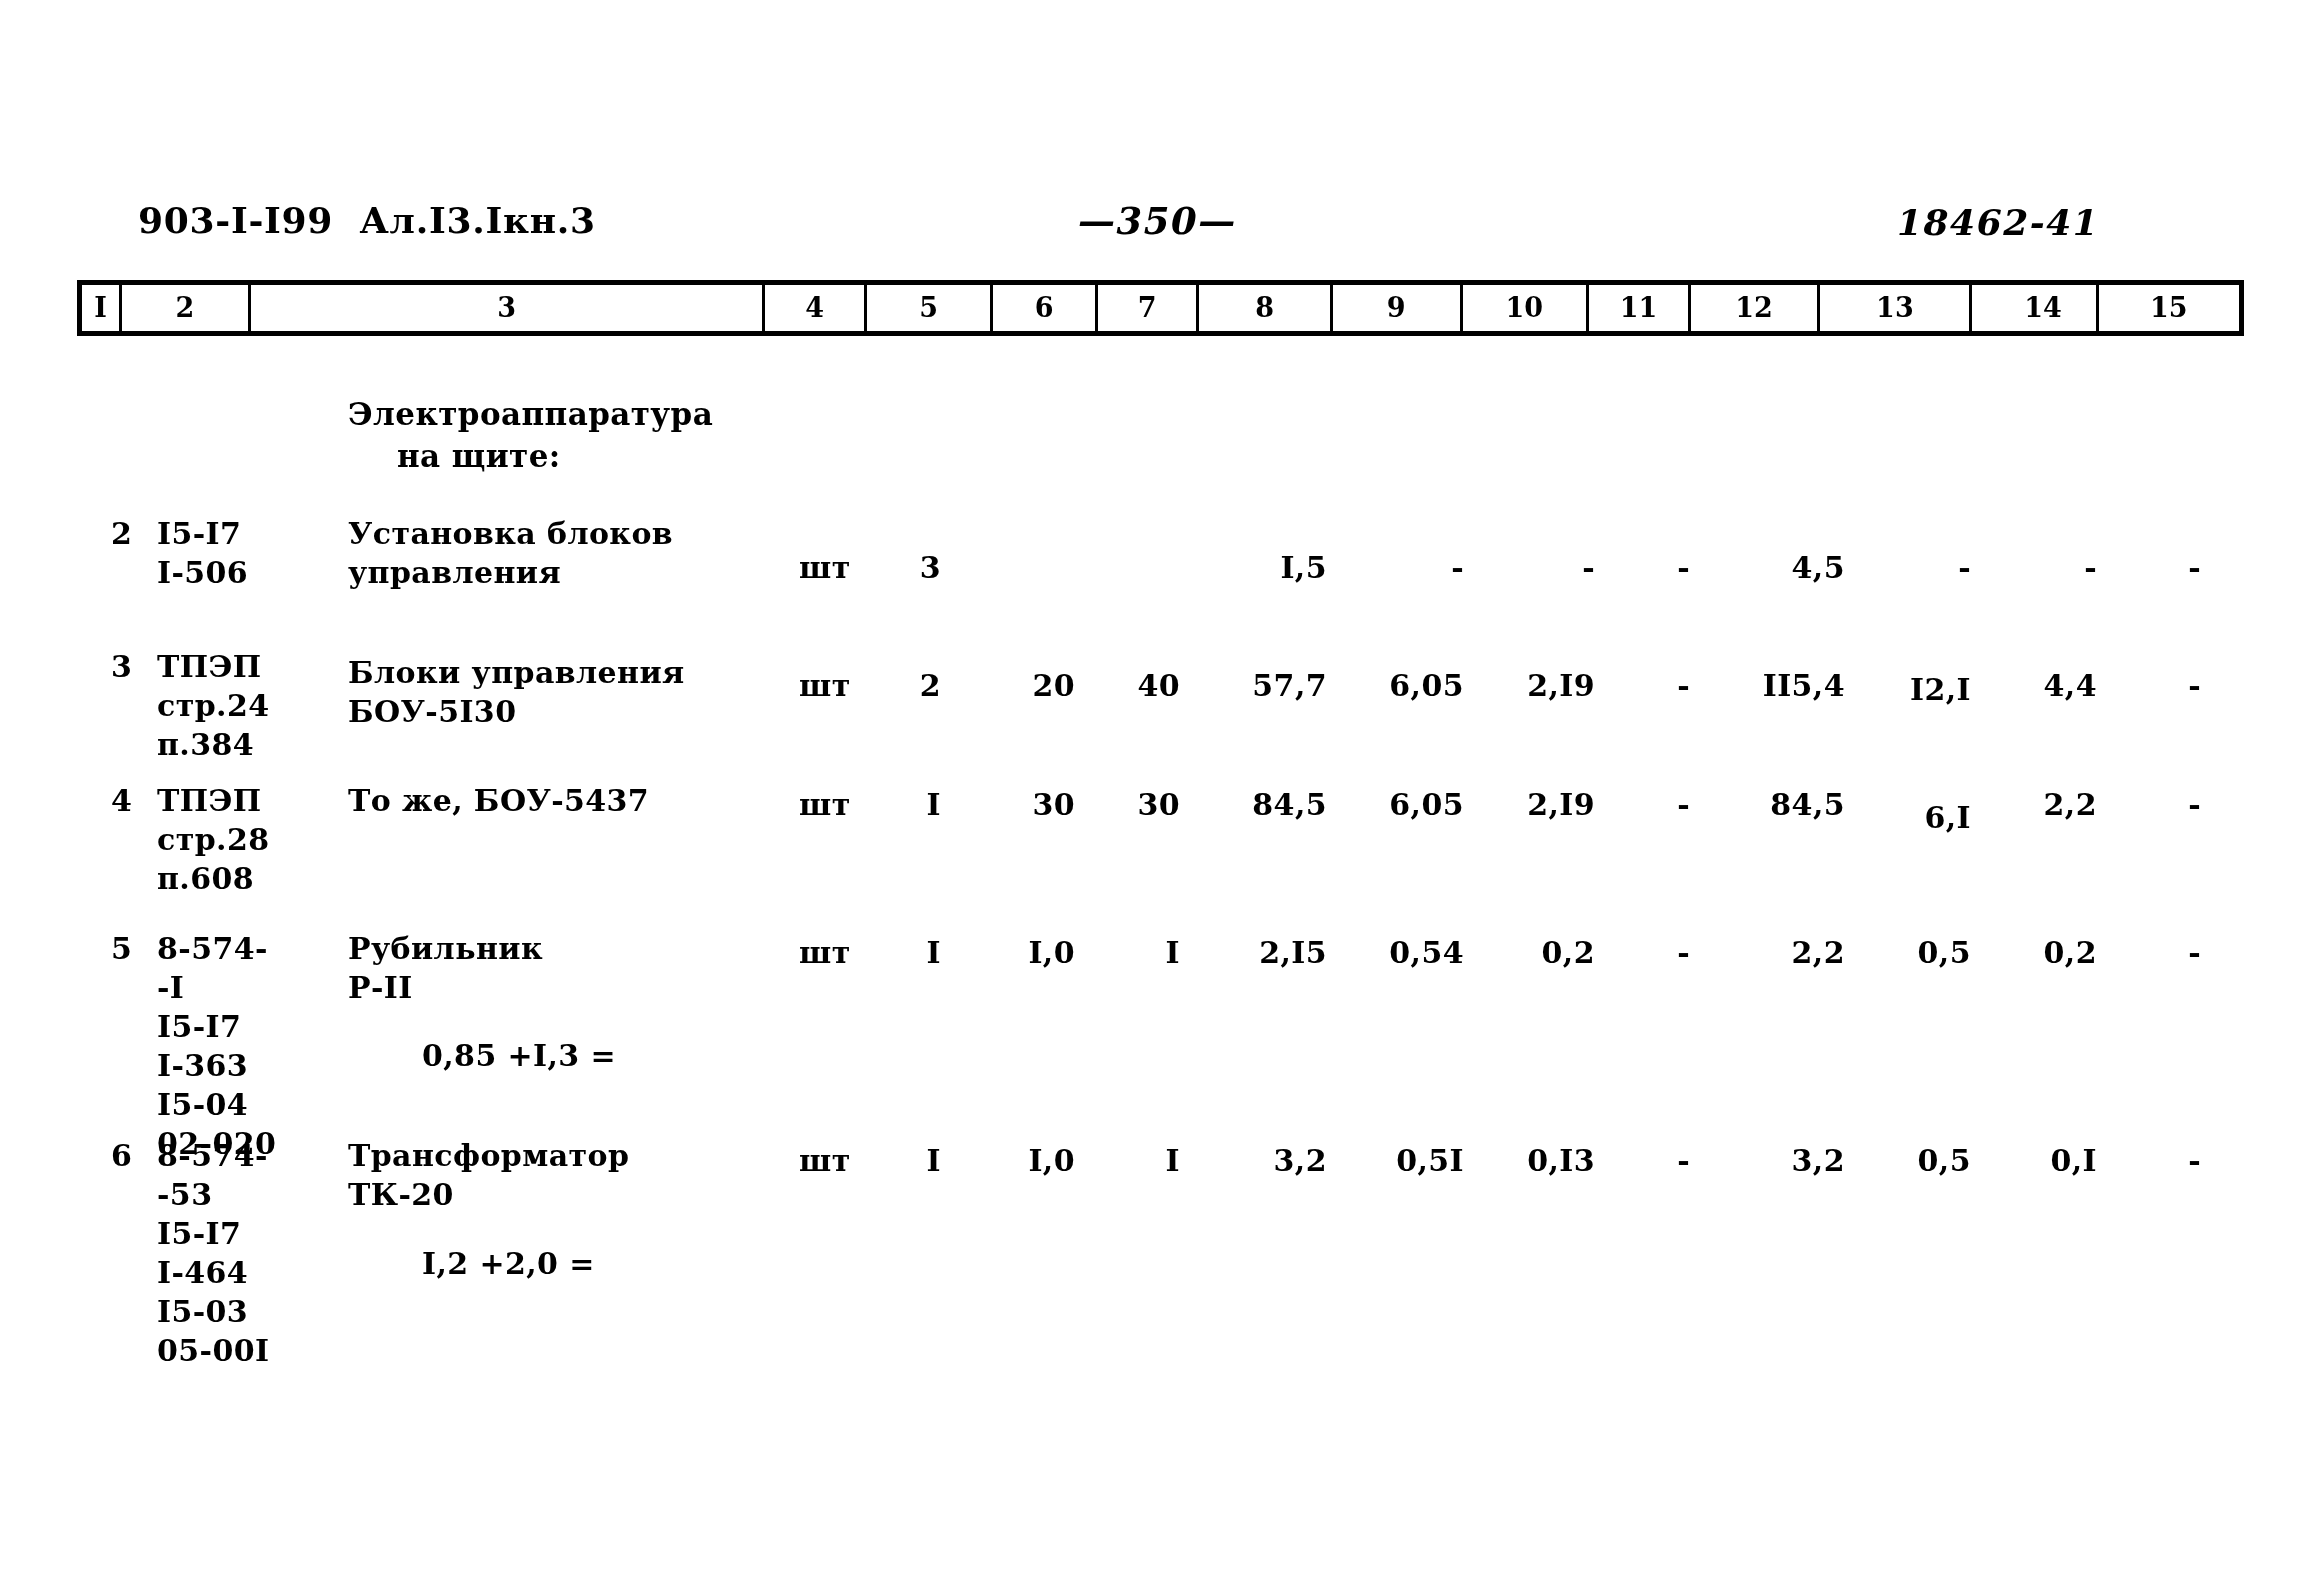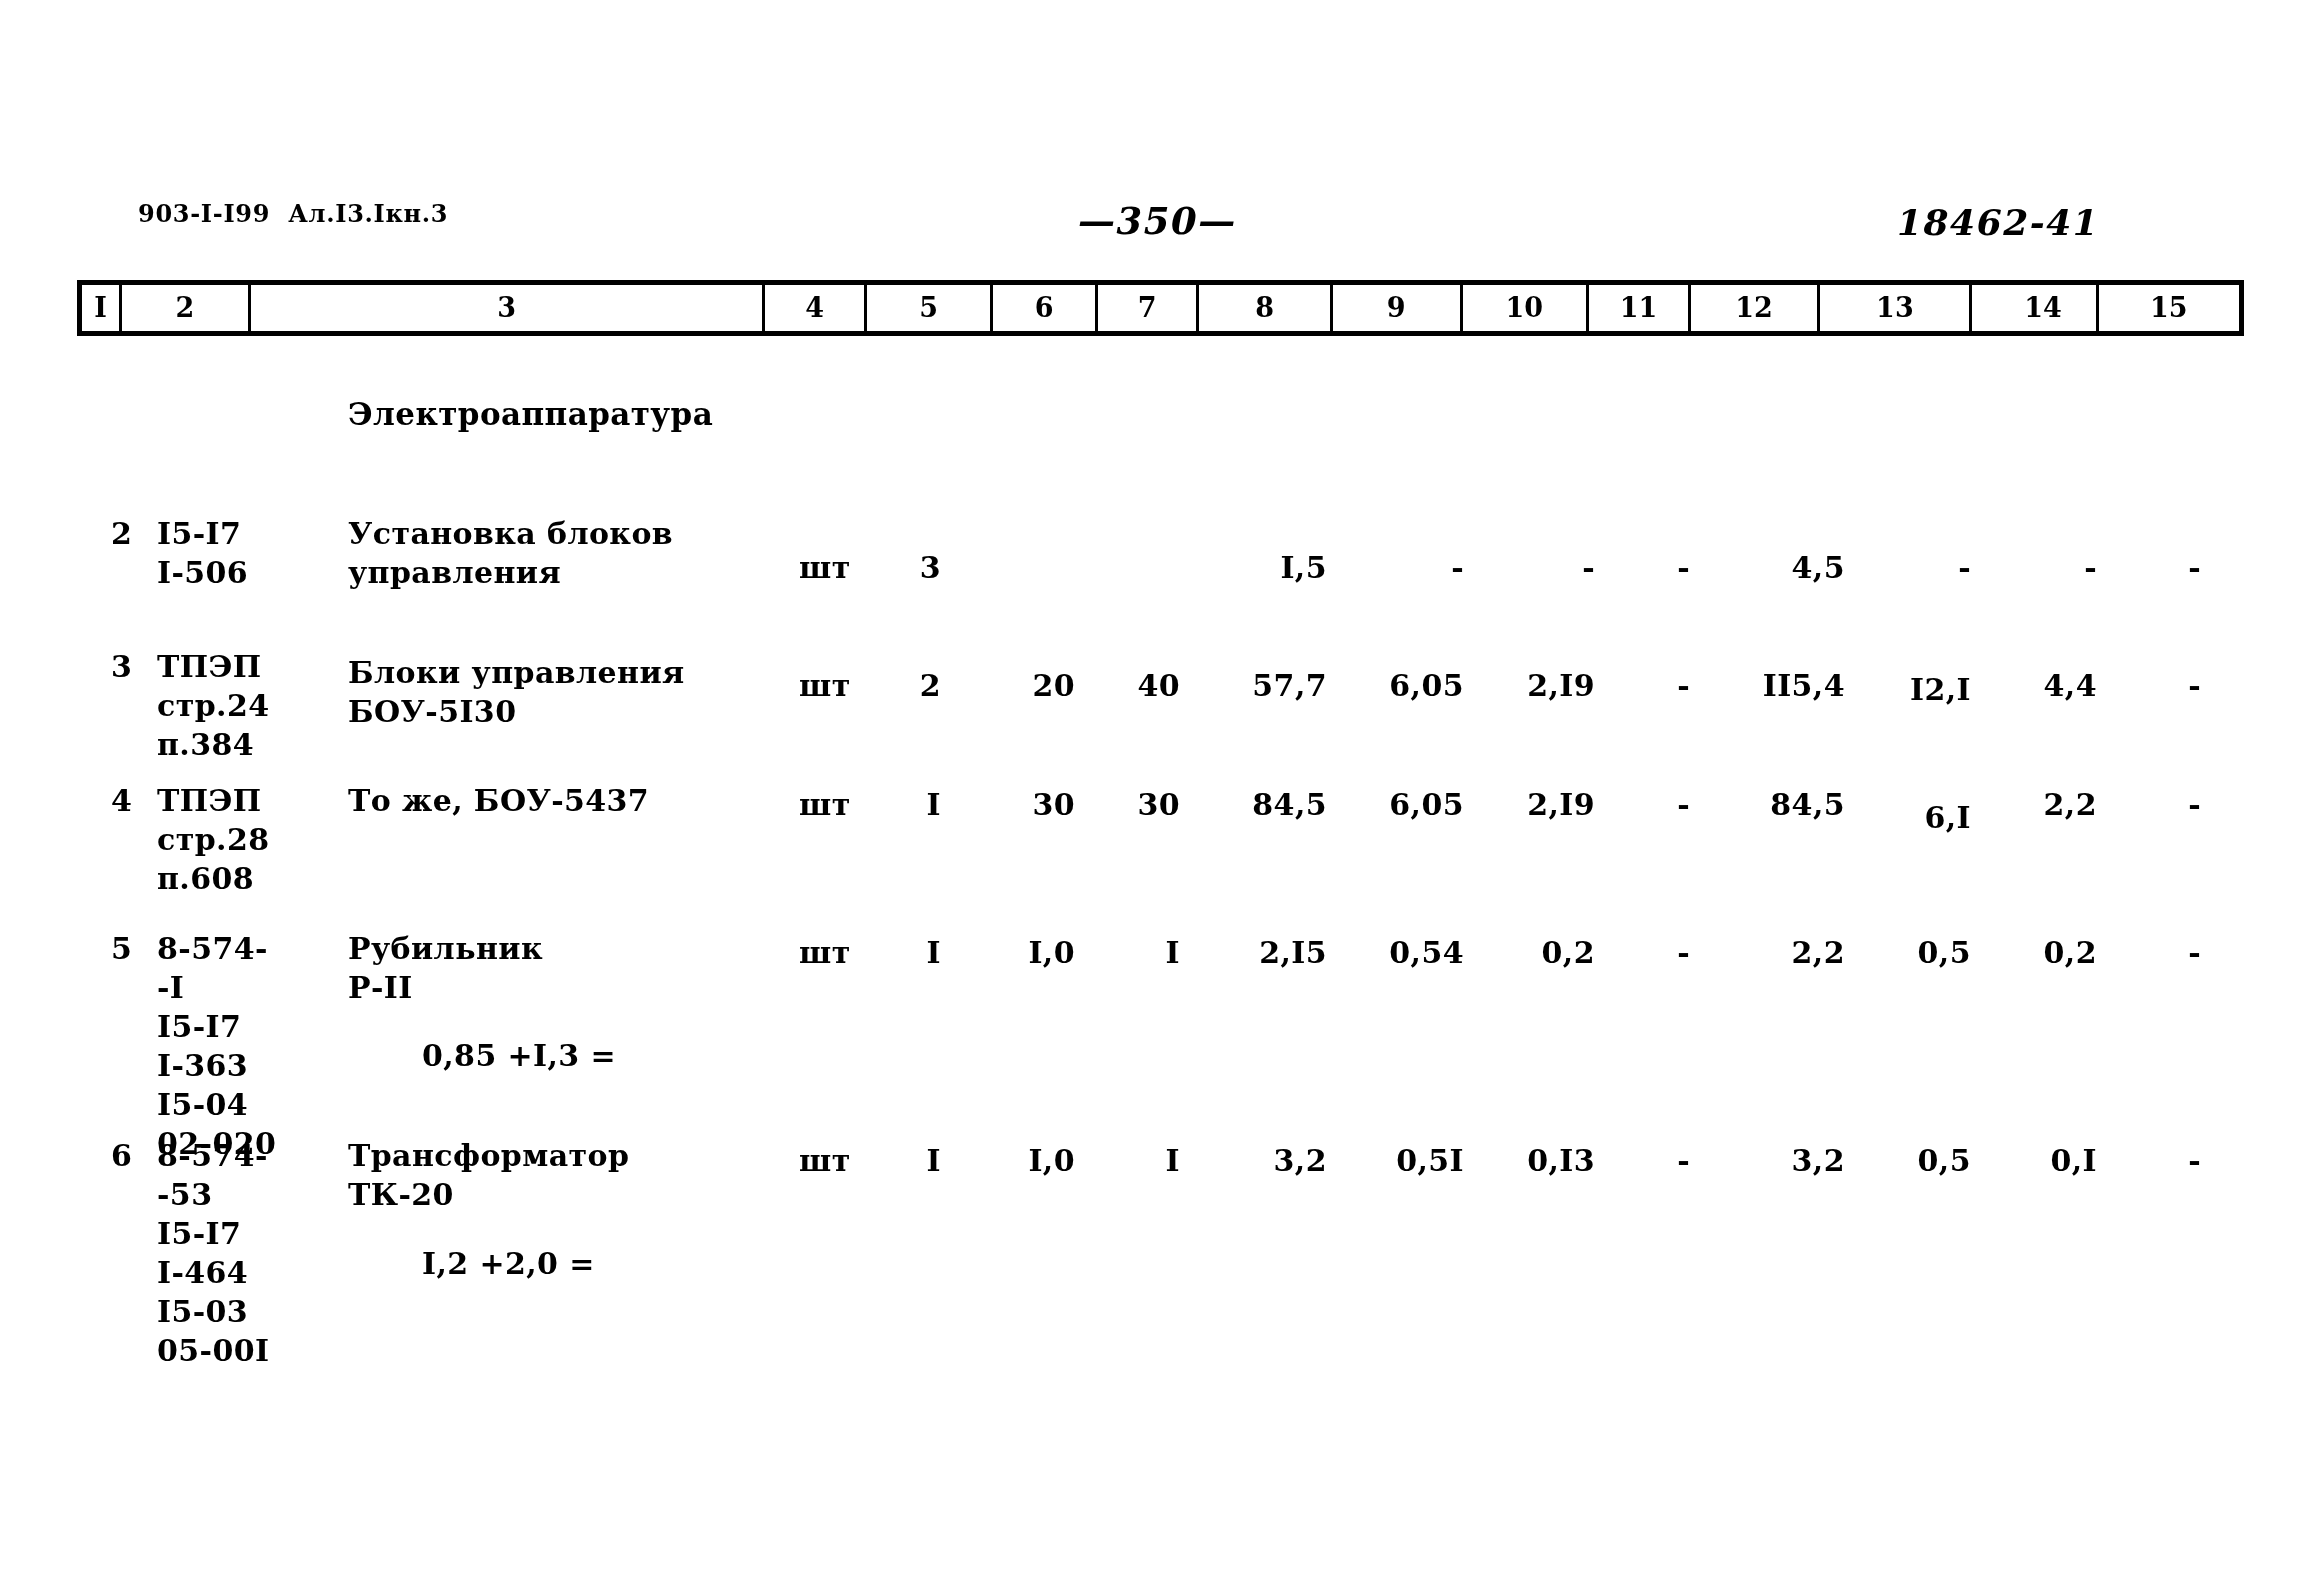--- a/index.html
+++ b/index.html
@@ -26,21 +26,21 @@
   
   .doc-header {
     position: absolute;
     left: 0; top: 199px;
     width: 2319px;
     height: 52px;
   }
   .doc-code {
     position: absolute;
     left: 138px; top: 0;
-    font-size: 24px;
+    font-size: 36px;
     font-weight: 700;
     letter-spacing: 0.7px;
     white-space: pre;
     font-family: "DejaVu Serif", serif;
   }
   .page-number {
     position: absolute;
     left: 1078px; top: 0px;
     font-size: 37px;
     font-weight: 700;
@@ -156,21 +156,21 @@
       <div class="cell" style="width: 133px;">9</div>
       <div class="cell" style="width: 130px;">10</div>
       <div class="cell" style="width: 104px;">11</div>
       <div class="cell" style="width: 133px;">12</div>
       <div class="cell" style="width: 156px;">13</div>
       <div class="cell" style="width: 111px; margin-left: 18px;">14</div>
       <div class="cell" style="width: 144px;">15</div>
     </div>
 
   <div class="table-body" id="table-body">
-      <div class="section-title" style="left: 348px; top: 58px;"><span>Электроаппаратура</span></div>
+      <div class="section-title" style="left: 348px; top: 58px;"><span>Электроаппаратура</span><span class="l2">на щите:</span></div>
       <div class="row">
         <div class="cellbox c-num" style="left: 111px; top: 178px;">2</div>
         <div class="cellbox c-code" style="left: 157px; top: 178px;">I5-I7
 I-506</div>
         <div class="cellbox c-name" style="left: 348px; top: 178px;">Установка блоков
 управления</div>
         <div class="cellbox c-unit" style="left: 799px; top: 212px;">шт</div>
         <div class="cellbox c-val" style="left: auto; top: 212px; right: 1378px; text-align: right;">3</div>
         <div class="cellbox c-val" style="left: auto; top: 212px; right: 1244px; text-align: right;"></div>
         <div class="cellbox c-val" style="left: auto; top: 212px; right: 1139px; text-align: right;"></div>

